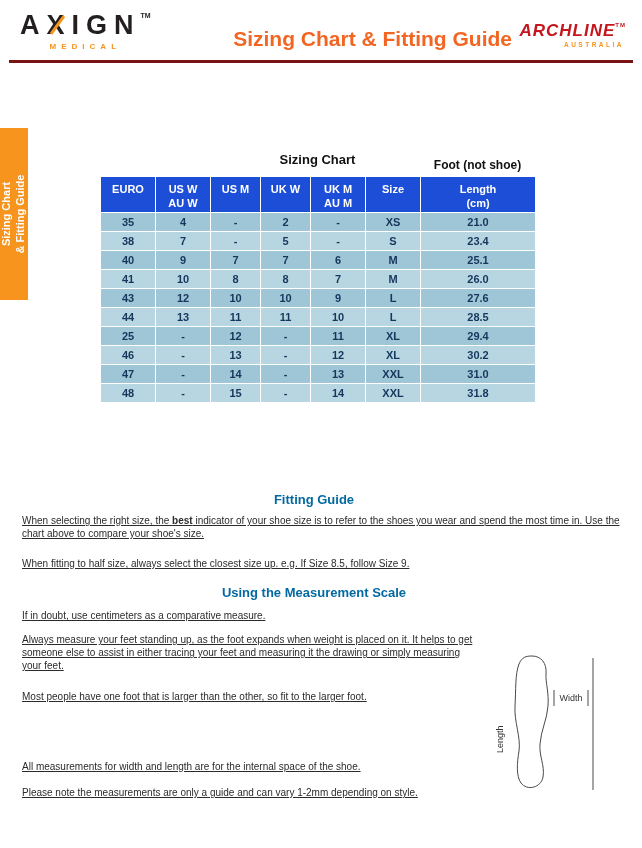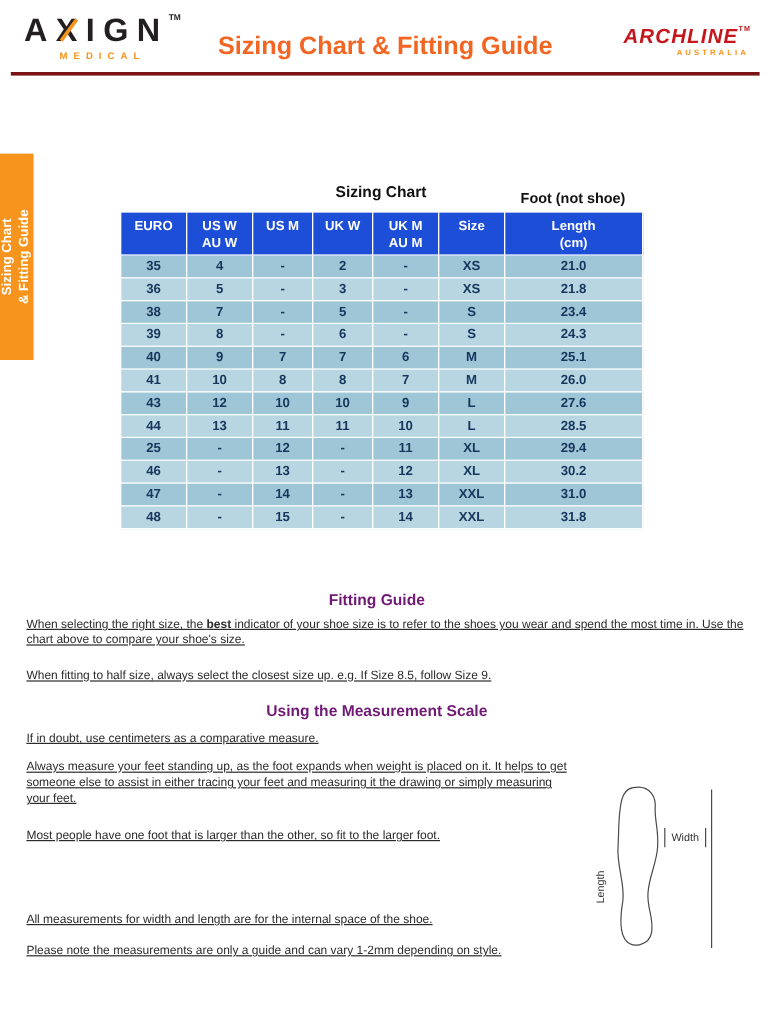--- a/index.html
+++ b/index.html
@@ -10,21 +10,21 @@
   }
   .abs { position:absolute; }
 
   
   .logo { left:20px; top:12px; text-align:center; }
   .logo-main { font-size:27px; font-weight:bold; color:#231f20; letter-spacing:7px; line-height:1; position:relative; display:inline-block; }
   .logo-x { position:relative; display:inline-block; }
   .x-slash { position:absolute; left:9px; top:2px; width:3px; height:22px; background:#f7941e; transform:rotate(36deg); }
   .logo-tm { font-size:7px; font-weight:bold; vertical-align:top; letter-spacing:0; color:#231f20; }
   .logo-medical { font-size:8px; font-weight:bold; color:#f7941e; letter-spacing:5px; margin-top:3px; }
-  .page-title { left:130px; right:130px; top:27px; text-align:center; font-size:21px; font-weight:bold; color:#f26522; }
+  .page-title { left:130px; right:130px; top:27px; text-align:right; font-size:21px; font-weight:bold; color:#f26522; }
   .archline { right:16px; top:22px; text-align:right; }
   .archline-name { font-size:17px; font-weight:800; font-style:italic; color:#c4161c; letter-spacing:1px; line-height:1; }
   .archline-tm { font-size:6px; vertical-align:top; font-style:normal; }
   .archline-country { font-size:6.5px; font-weight:bold; color:#f7941e; letter-spacing:2.5px; margin-top:2px; padding-right:2px; }
   .divider { left:9px; right:9px; top:60px; height:3px; background:#7a1315; }
 
   
   .side-tab { left:0; top:128px; width:28px; height:172px; background:#f7941e; }
   .side-tab-inner {
     position:absolute; top:50%; left:50%;
@@ -44,21 +44,21 @@
     height:36px; vertical-align:top; padding-top:5px;
   }
   table.size-table th span { display:block; line-height:1.3; }
   table.size-table td {
     height:19px; font-size:11px; font-weight:bold; color:#16365c; padding:0;
   }
   table.size-table tbody tr:nth-child(odd)  td { background:#9fc6d6; }
   table.size-table tbody tr:nth-child(even) td { background:#b7d6e2; }
 
   
-  .section-heading { left:8px; right:22px; text-align:center; font-size:13px; font-weight:bold; color:#701a75; }
+  .section-heading { left:8px; right:22px; text-align:center; font-size:13px; font-weight:bold; color:#0369a1; }
   .body-text { font-size:10px; line-height:1.32; color:#2b2b2b;text-decoration:underline; }
   .bold { font-weight:bold; }
 
   
   .foot-diagram { left:492px; top:650px; width:106px; height:145px; }
   .foot-diagram svg text { font-family:"Liberation Sans", sans-serif; fill:#333; }
 </style>
 </head>
 <body>
 
@@ -133,45 +133,27 @@
       <tr>
           <td>35</td>
           <td>4</td>
           <td>-</td>
           <td>2</td>
           <td>-</td>
           <td>XS</td>
           <td>21.0</td>
         </tr>
       <tr>
-          <td>36</td>
-          <td>5</td>
-          <td>-</td>
-          <td>3</td>
-          <td>-</td>
-          <td>XS</td>
-          <td>21.8</td>
-        </tr>
-      <tr>
           <td>38</td>
           <td>7</td>
           <td>-</td>
           <td>5</td>
           <td>-</td>
           <td>S</td>
           <td>23.4</td>
-        </tr>
-      <tr>
-          <td>39</td>
-          <td>8</td>
-          <td>-</td>
-          <td>6</td>
-          <td>-</td>
-          <td>S</td>
-          <td>24.3</td>
         </tr>
       <tr>
           <td>40</td>
           <td>9</td>
           <td>7</td>
           <td>7</td>
           <td>6</td>
           <td>M</td>
           <td>25.1</td>
         </tr>

